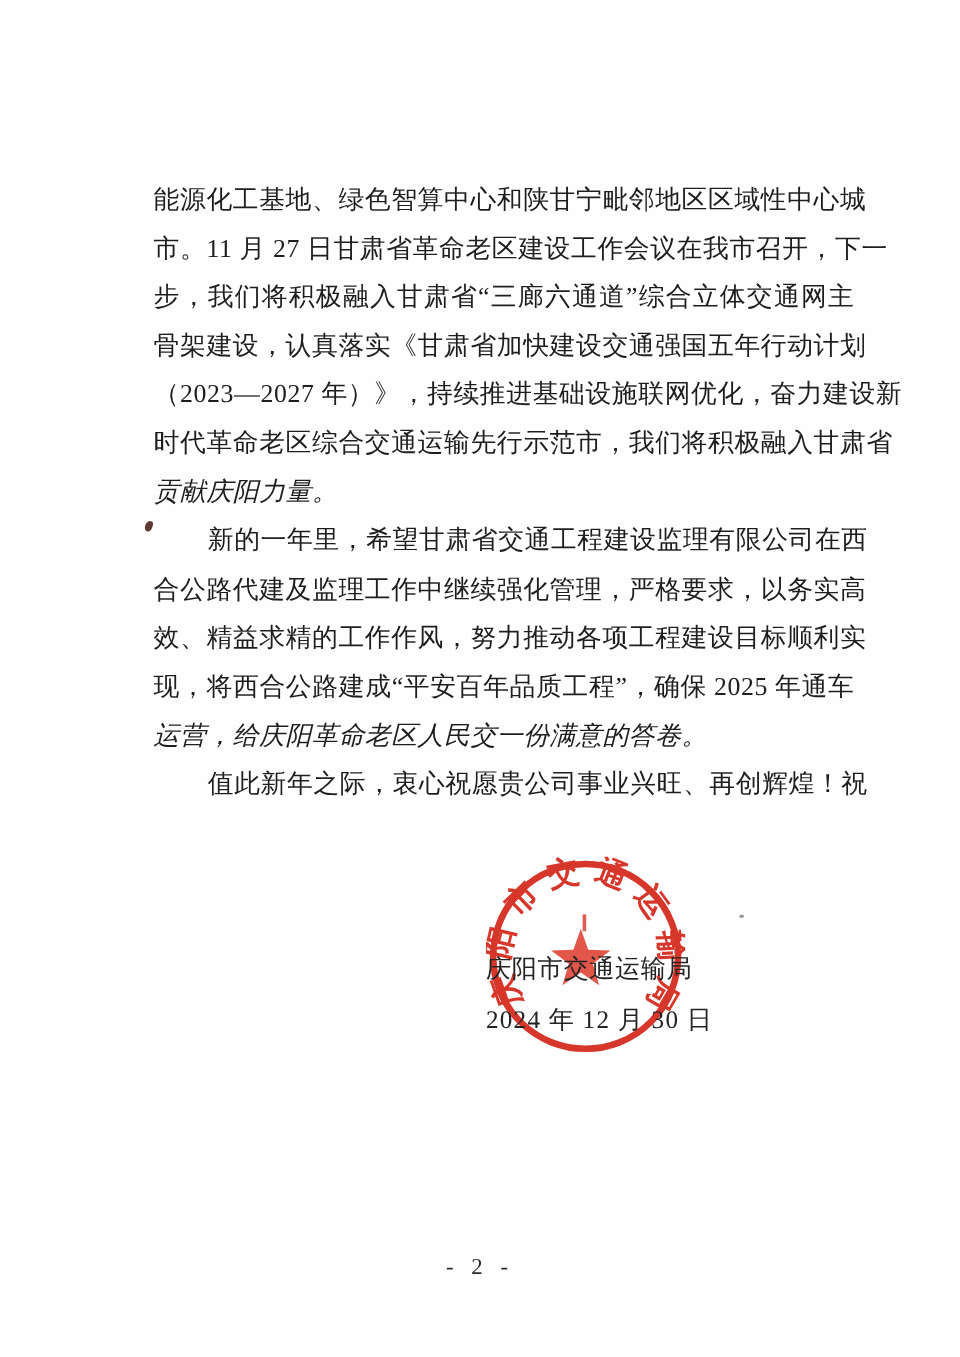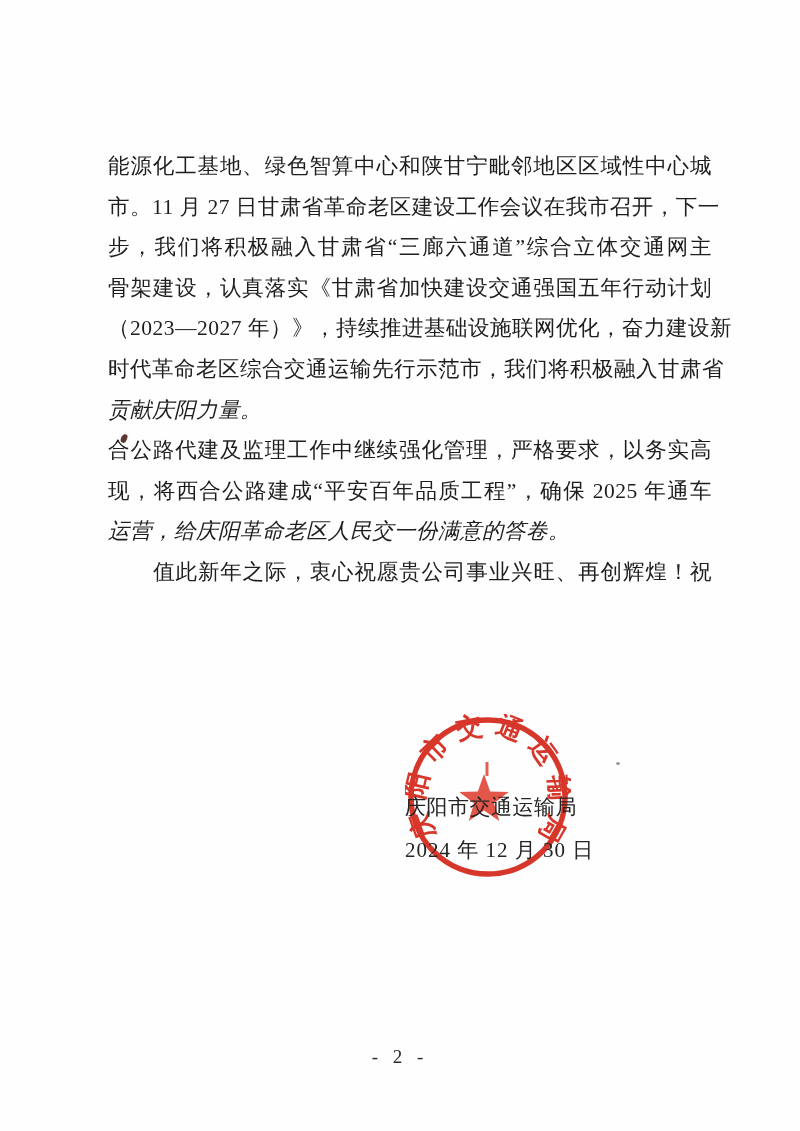--- a/index.html
+++ b/index.html
@@ -24,20 +24,21 @@
   }
   .line {
     font-size: 21.5px;
     line-height: 40.6px;
     height: 40.6px;
     letter-spacing: 0.5px;
     text-align: justify;
     text-align-last: justify;
     white-space: nowrap;
     color: #1e1e1e;
+    margin-left: 20px;
   }
   .line.para-end {
     text-align-last: left;
     font-style: italic;
   }
   .line.indent {
     text-indent: 2.1em;
   }
   
   .artifact-comma {
@@ -114,21 +115,23 @@
 <div class="page">
 
   <div class="textblock">
     <div class="line">能源化工基地、绿色智算中心和陕甘宁毗邻地区区域性中心城</div>
     <div class="line">市。11 月 27 日甘肃省革命老区建设工作会议在我市召开，下一</div>
     <div class="line">步，我们将积极融入甘肃省“三廊六通道”综合立体交通网主</div>
     <div class="line">骨架建设，认真落实《甘肃省加快建设交通强国五年行动计划</div>
     <div class="line">（2023—2027 年）》，持续推进基础设施联网优化，奋力建设新</div>
     <div class="line">时代革命老区综合交通运输先行示范市，我们将积极融入甘肃省</div>
     <div class="line para-end">贡献庆阳力量。</div>
+    <div class="line indent">新的一年里，希望甘肃省交通工程建设监理有限公司在西</div>
     <div class="line">合公路代建及监理工作中继续强化管理，严格要求，以务实高</div>
+    <div class="line">效、精益求精的工作作风，努力推动各项工程建设目标顺利实</div>
     <div class="line">现，将西合公路建成“平安百年品质工程”，确保 2025 年通车</div>
     <div class="line para-end">运营，给庆阳革命老区人民交一份满意的答卷。</div>
     <div class="line indent">值此新年之际，衷心祝愿贵公司事业兴旺、再创辉煌！祝</div>
   </div>
 
   <span class="artifact-comma"></span>
   <span class="artifact-speck"></span>
 
   <div class="seal">
     <svg width="166" height="166" viewBox="0 0 166 166" xmlns="http://www.w3.org/2000/svg">

